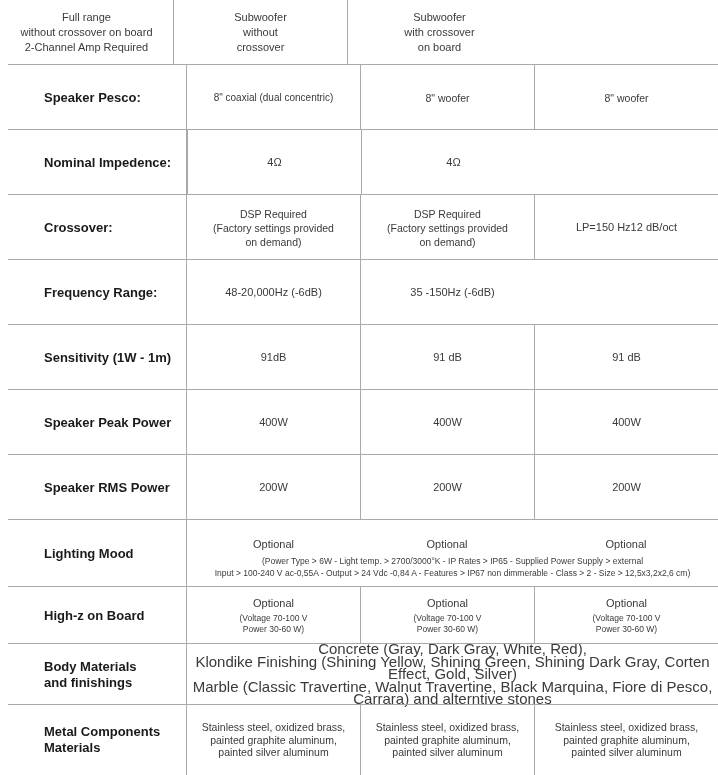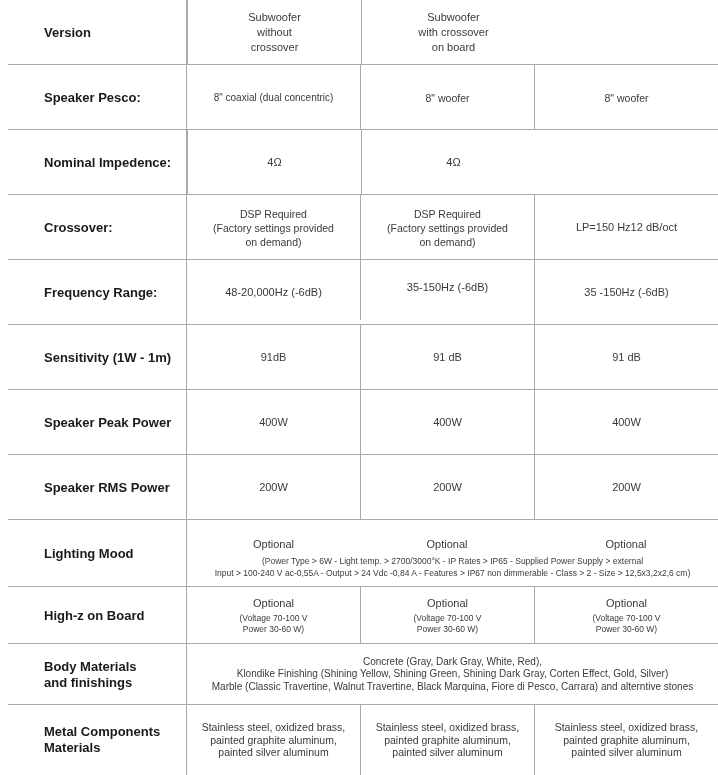--- a/index.html
+++ b/index.html
@@ -63,33 +63,35 @@
   .stack{flex-direction:column;justify-content:flex-start;padding-top:9px;}
   .opt{font-size:11px;line-height:14px;color:var(--cell-color);}
   .subnote{
     margin-top:3px;
     font-size:8.5px;line-height:11px;color:var(--cell-color);
     white-space:pre-line;
   }
   
   .span-cell{
     width:531px;display:flex;align-items:center;justify-content:center;
-    text-align:center;font-size:10px;line-height:12.5px;
+    text-align:center;font-size:15px;line-height:12.5px;
     color:var(--cell-color);white-space:pre-line;
     padding:0 4px;
   }
 </style>
 </head>
 <body>
 
 <div class="spec-table">
 
   <div class="row h65">
-    <div class="label">Version</div>
-    <div class="cells">
+    <div class="cells">
+      <div class="cell c1">Full range
+without crossover on board
+2-Channel Amp Required</div>
       <div class="cell c2">Subwoofer
 without
 crossover</div>
       <div class="cell c3">Subwoofer
 with crossover
 on board</div>
     </div>
   </div>
 
   <div class="row h65">
@@ -119,21 +121,20 @@
 (Factory settings provided
 on demand)</div>
       <div class="cell c3">LP=150 Hz12 dB/oct</div>
     </div>
   </div>
 
   <div class="row h65">
     <div class="label">Frequency Range:</div>
     <div class="cells">
       <div class="cell c1">48-20,000Hz (-6dB)</div>
-      <div class="cell c2 up5">35-150Hz (-6dB)</div>
       <div class="cell c3">35 -150Hz (-6dB)</div>
     </div>
   </div>
 
   <div class="row h65">
     <div class="label">Sensitivity (1W - 1m)</div>
     <div class="cells">
       <div class="cell c1">91dB</div>
       <div class="cell c2">91 dB</div>
       <div class="cell c3">91 dB</div>

